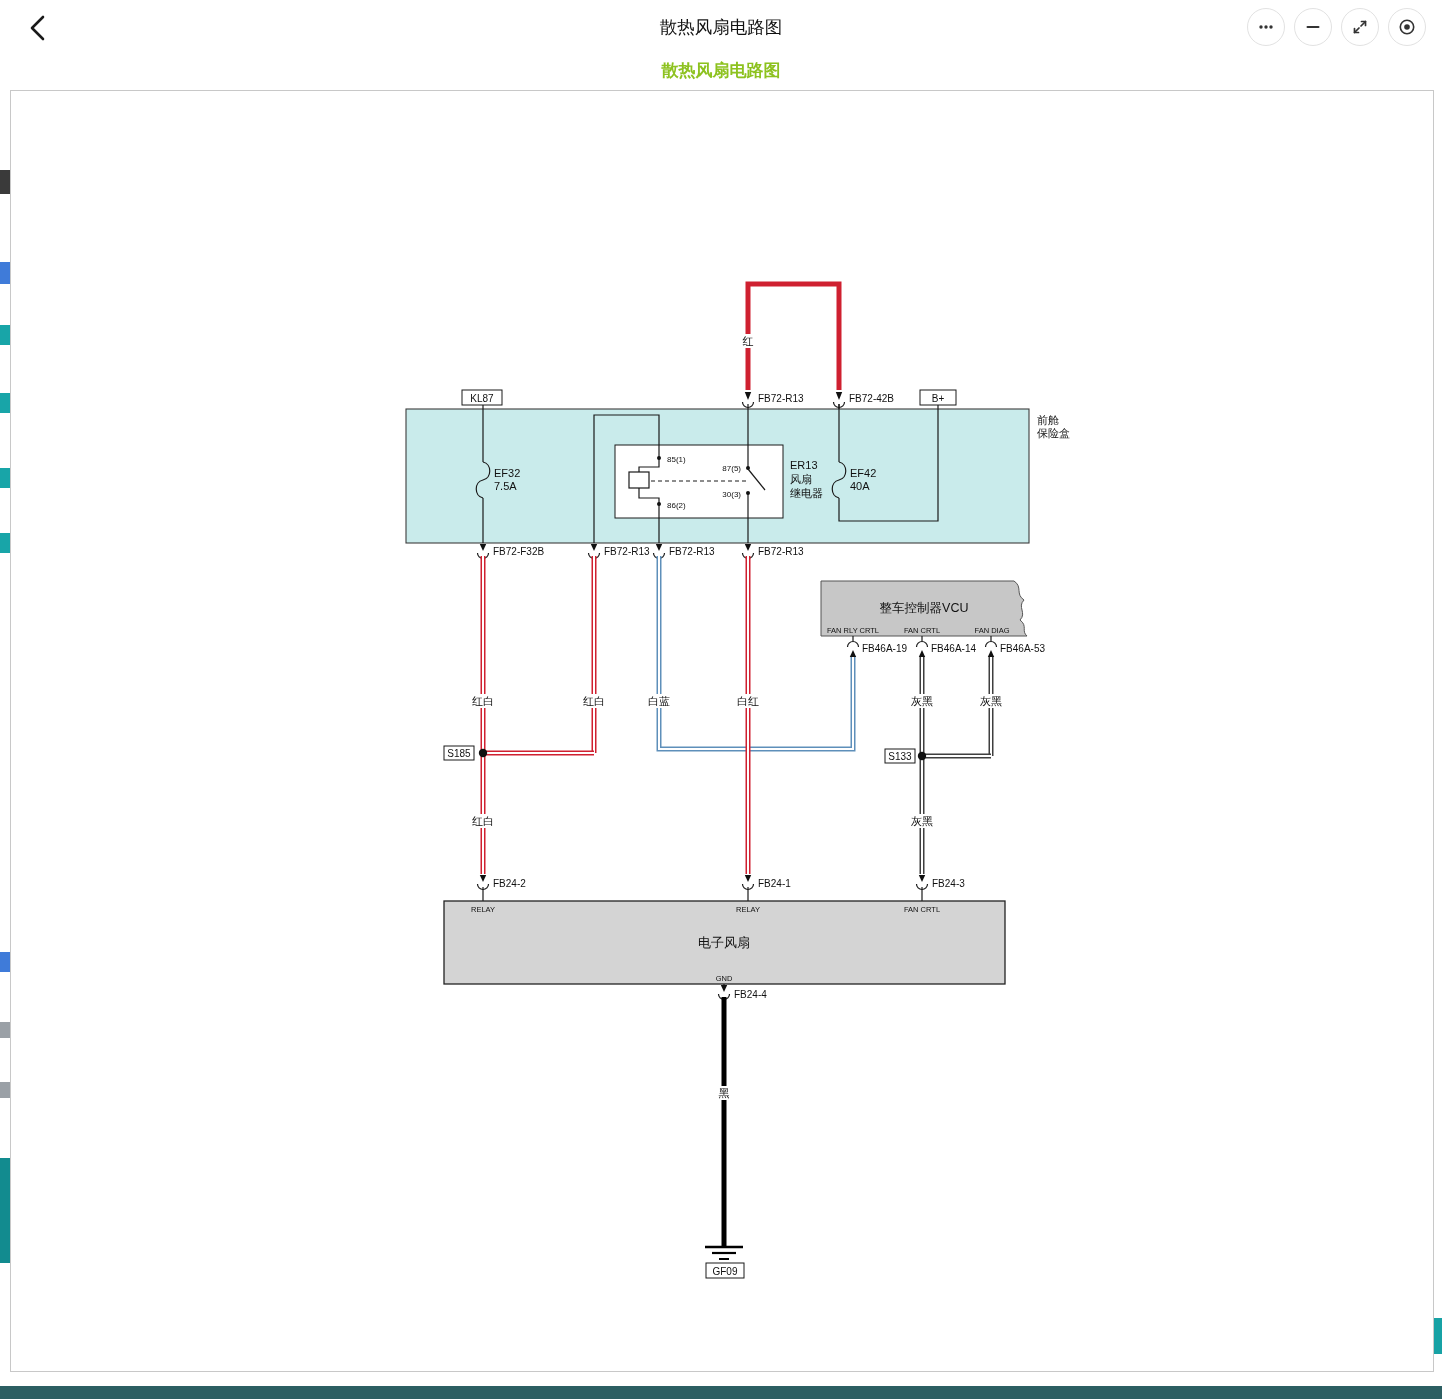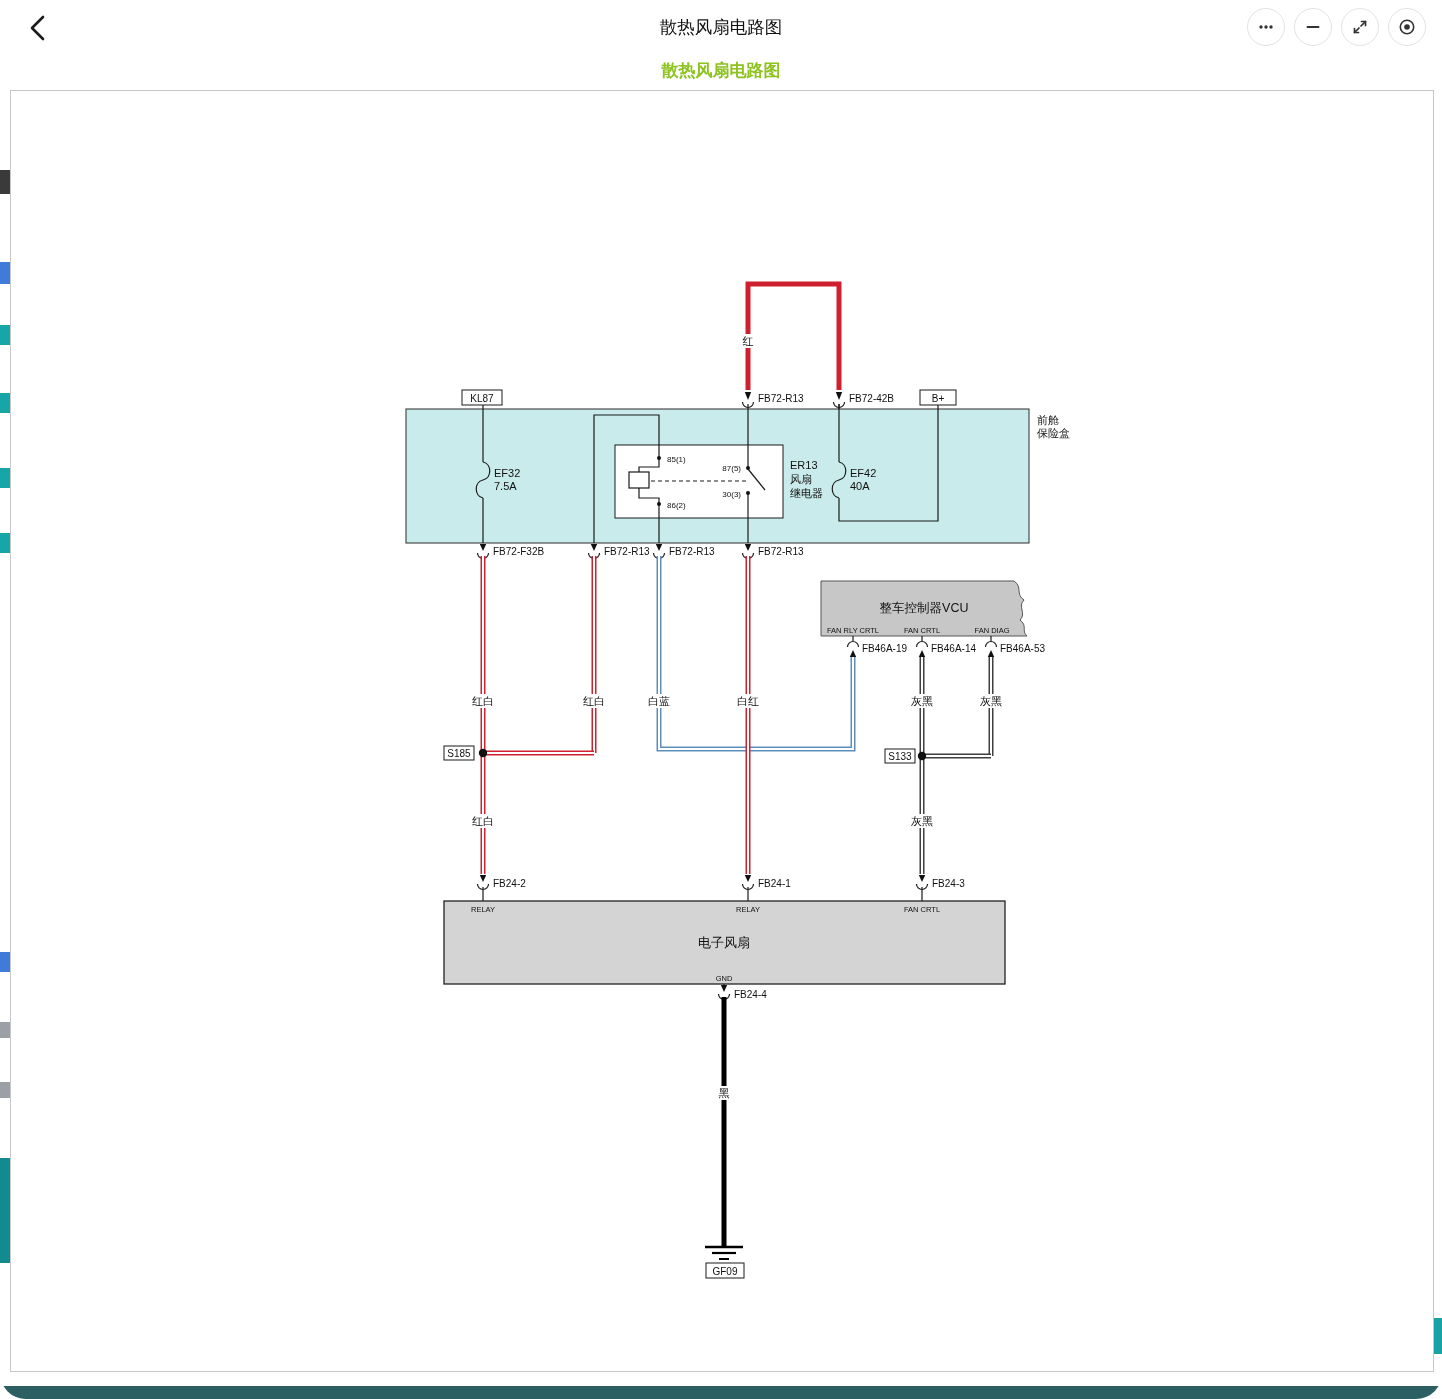--- a/index.html
+++ b/index.html
@@ -1,16 +1,16 @@
 <!DOCTYPE html>
 <html><head>
 <meta charset="utf-8">
 <style>
   html,body{margin:0;padding:0;background:#ffffff;font-family:"Liberation Sans",sans-serif;}
-  .page{position:relative;width:1442px;height:1399px;overflow:hidden;background:#ffffff;border-radius:26px;}
+  .page{position:relative;width:1442px;height:1399px;overflow:hidden;background:#ffffff;}
 
   
   .hdr{position:absolute;left:0;top:0;width:1442px;height:55px;background:#fff;}
   .back-btn{position:absolute;left:20px;top:8px;width:38px;height:38px;background:transparent;border:none;cursor:pointer;padding:0;}
   .hdr-title{position:absolute;left:50%;top:0;transform:translateX(-50%);line-height:55px;font-size:17.5px;color:#111;font-weight:500;white-space:nowrap;}
   .caps{position:absolute;right:16px;top:8px;display:flex;gap:9px;}
   .cap-btn{width:38px;height:38px;border:1px solid #e2e2e2;border-radius:50%;background:#fff;display:flex;align-items:center;justify-content:center;padding:0;cursor:pointer;}
 
   .subtitle{position:absolute;left:0;top:55px;width:1442px;height:35px;text-align:center;line-height:32px;font-size:17px;font-weight:bold;color:#8dc21f;}
 

